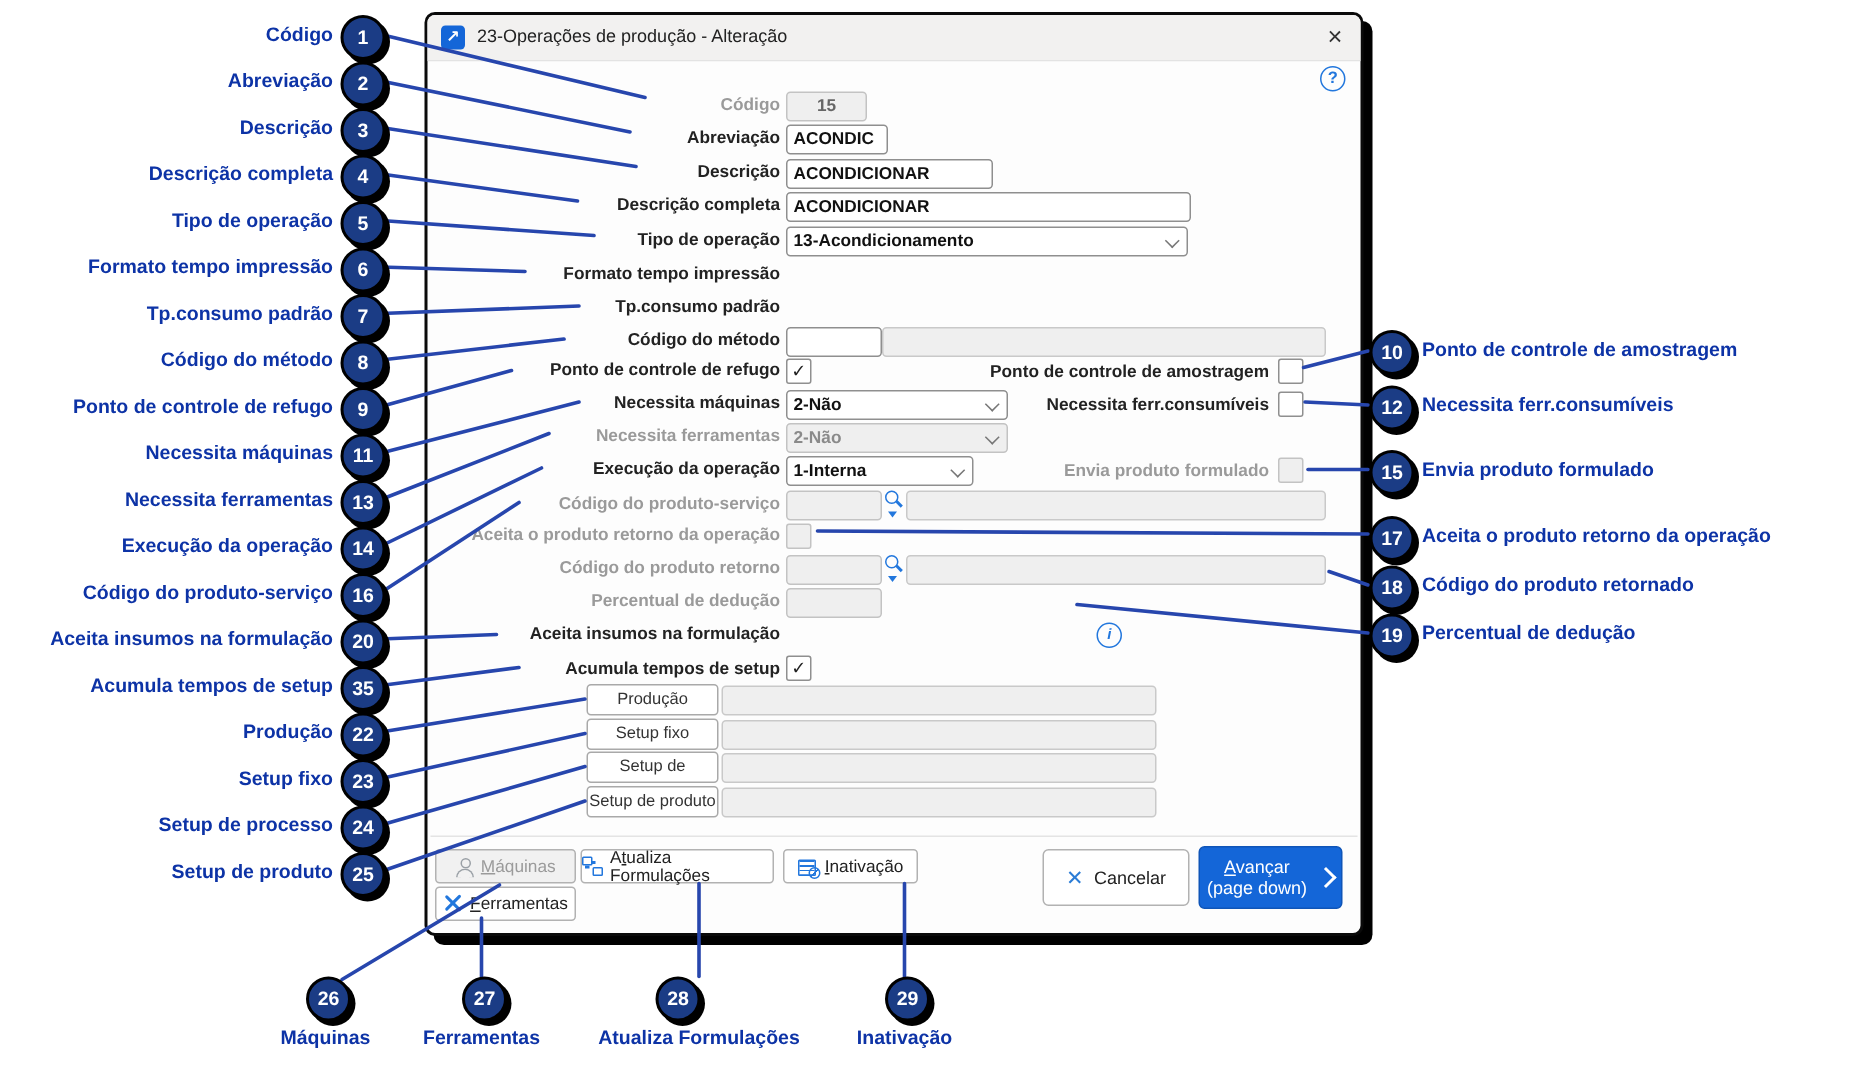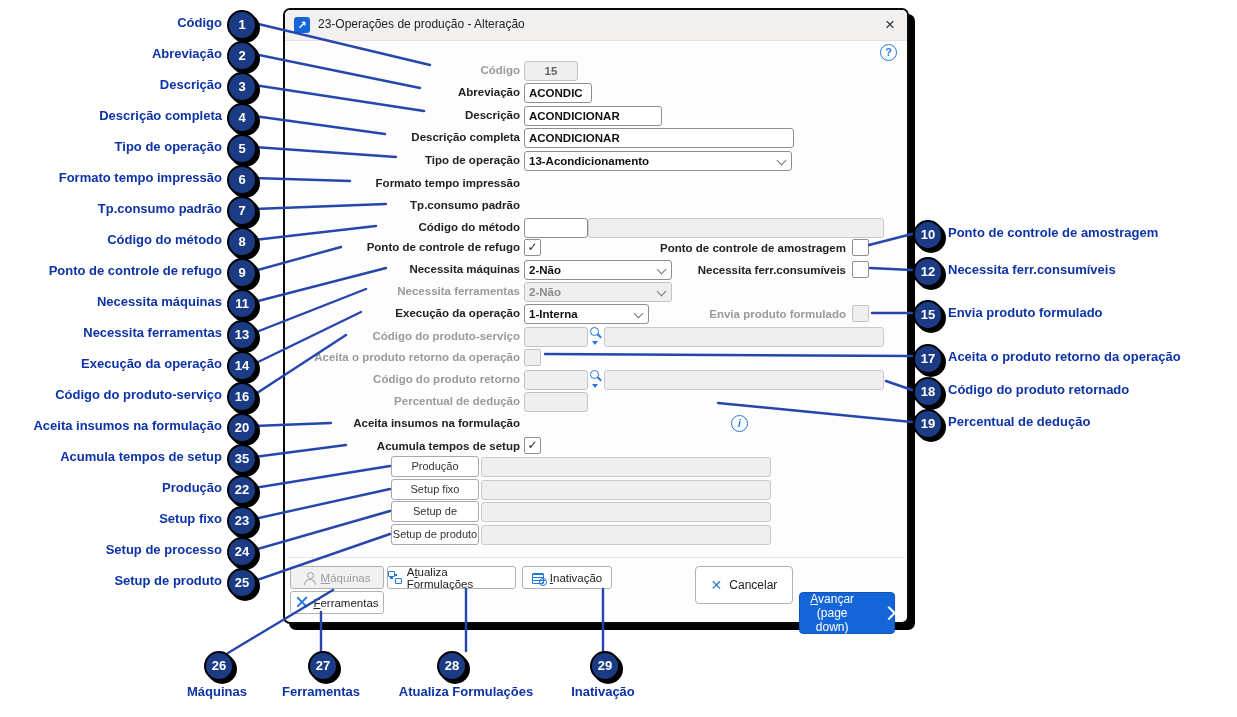--- a/index.html
+++ b/index.html
@@ -50,21 +50,21 @@
 
   
   .footer-sep{position:absolute;left:2px;right:2px;top:547px;border-top:1px solid #e4e4e4;}
   .wbtn{position:absolute;height:21px;background:#fff;border:1px solid #b2b2b2;border-radius:3px;
         font-size:11.5px;color:#222;display:flex;align-items:center;justify-content:center;gap:5px;cursor:pointer;}
   .wbtn.dis{background:#f1f1f1;color:#9b9b9b;cursor:default;}
   .wbtn .key{text-decoration:underline;}
   .bigbtn{position:absolute;background:#fff;border:1px solid #b2b2b2;border-radius:4px;display:flex;
           align-items:center;justify-content:center;gap:7px;font-size:12px;color:#222;cursor:pointer;}
   .blue-btn{position:absolute;background:#1466d8;border:1px solid #0f55b8;border-radius:4px;color:#fff;
-            display:flex;align-items:center;justify-content:center;gap:20px;font-size:12px;cursor:pointer;margin-top:28px;}
+            display:flex;align-items:center;justify-content:center;gap:8px;font-size:12px;cursor:pointer;}
   .blue-btn .lines{text-align:center;line-height:14px;}
   .fwd-chev{width:8px;height:8px;border-right:2px solid #fff;border-top:2px solid #fff;transform:rotate(45deg);}
   .x-blue{color:#2b7cd6;font-size:14px;font-weight:bold;}
 
   
   .icon-person{position:relative;width:12px;height:12px;}
   .icon-person::before{content:"";position:absolute;left:3.5px;top:0;width:5px;height:5px;border:1.3px solid #9aa0a6;border-radius:50%;}
   .icon-person::after{content:"";position:absolute;left:0.5px;top:7px;width:10px;height:5px;border:1.3px solid #9aa0a6;border-bottom:none;border-radius:6px 6px 0 0;}
   .icon-tools{position:relative;width:13px;height:13px;}
   .icon-tools::before{content:"";position:absolute;left:5.5px;top:-1px;width:2.4px;height:14px;background:#2277dd;transform:rotate(45deg);border-radius:2px;}

